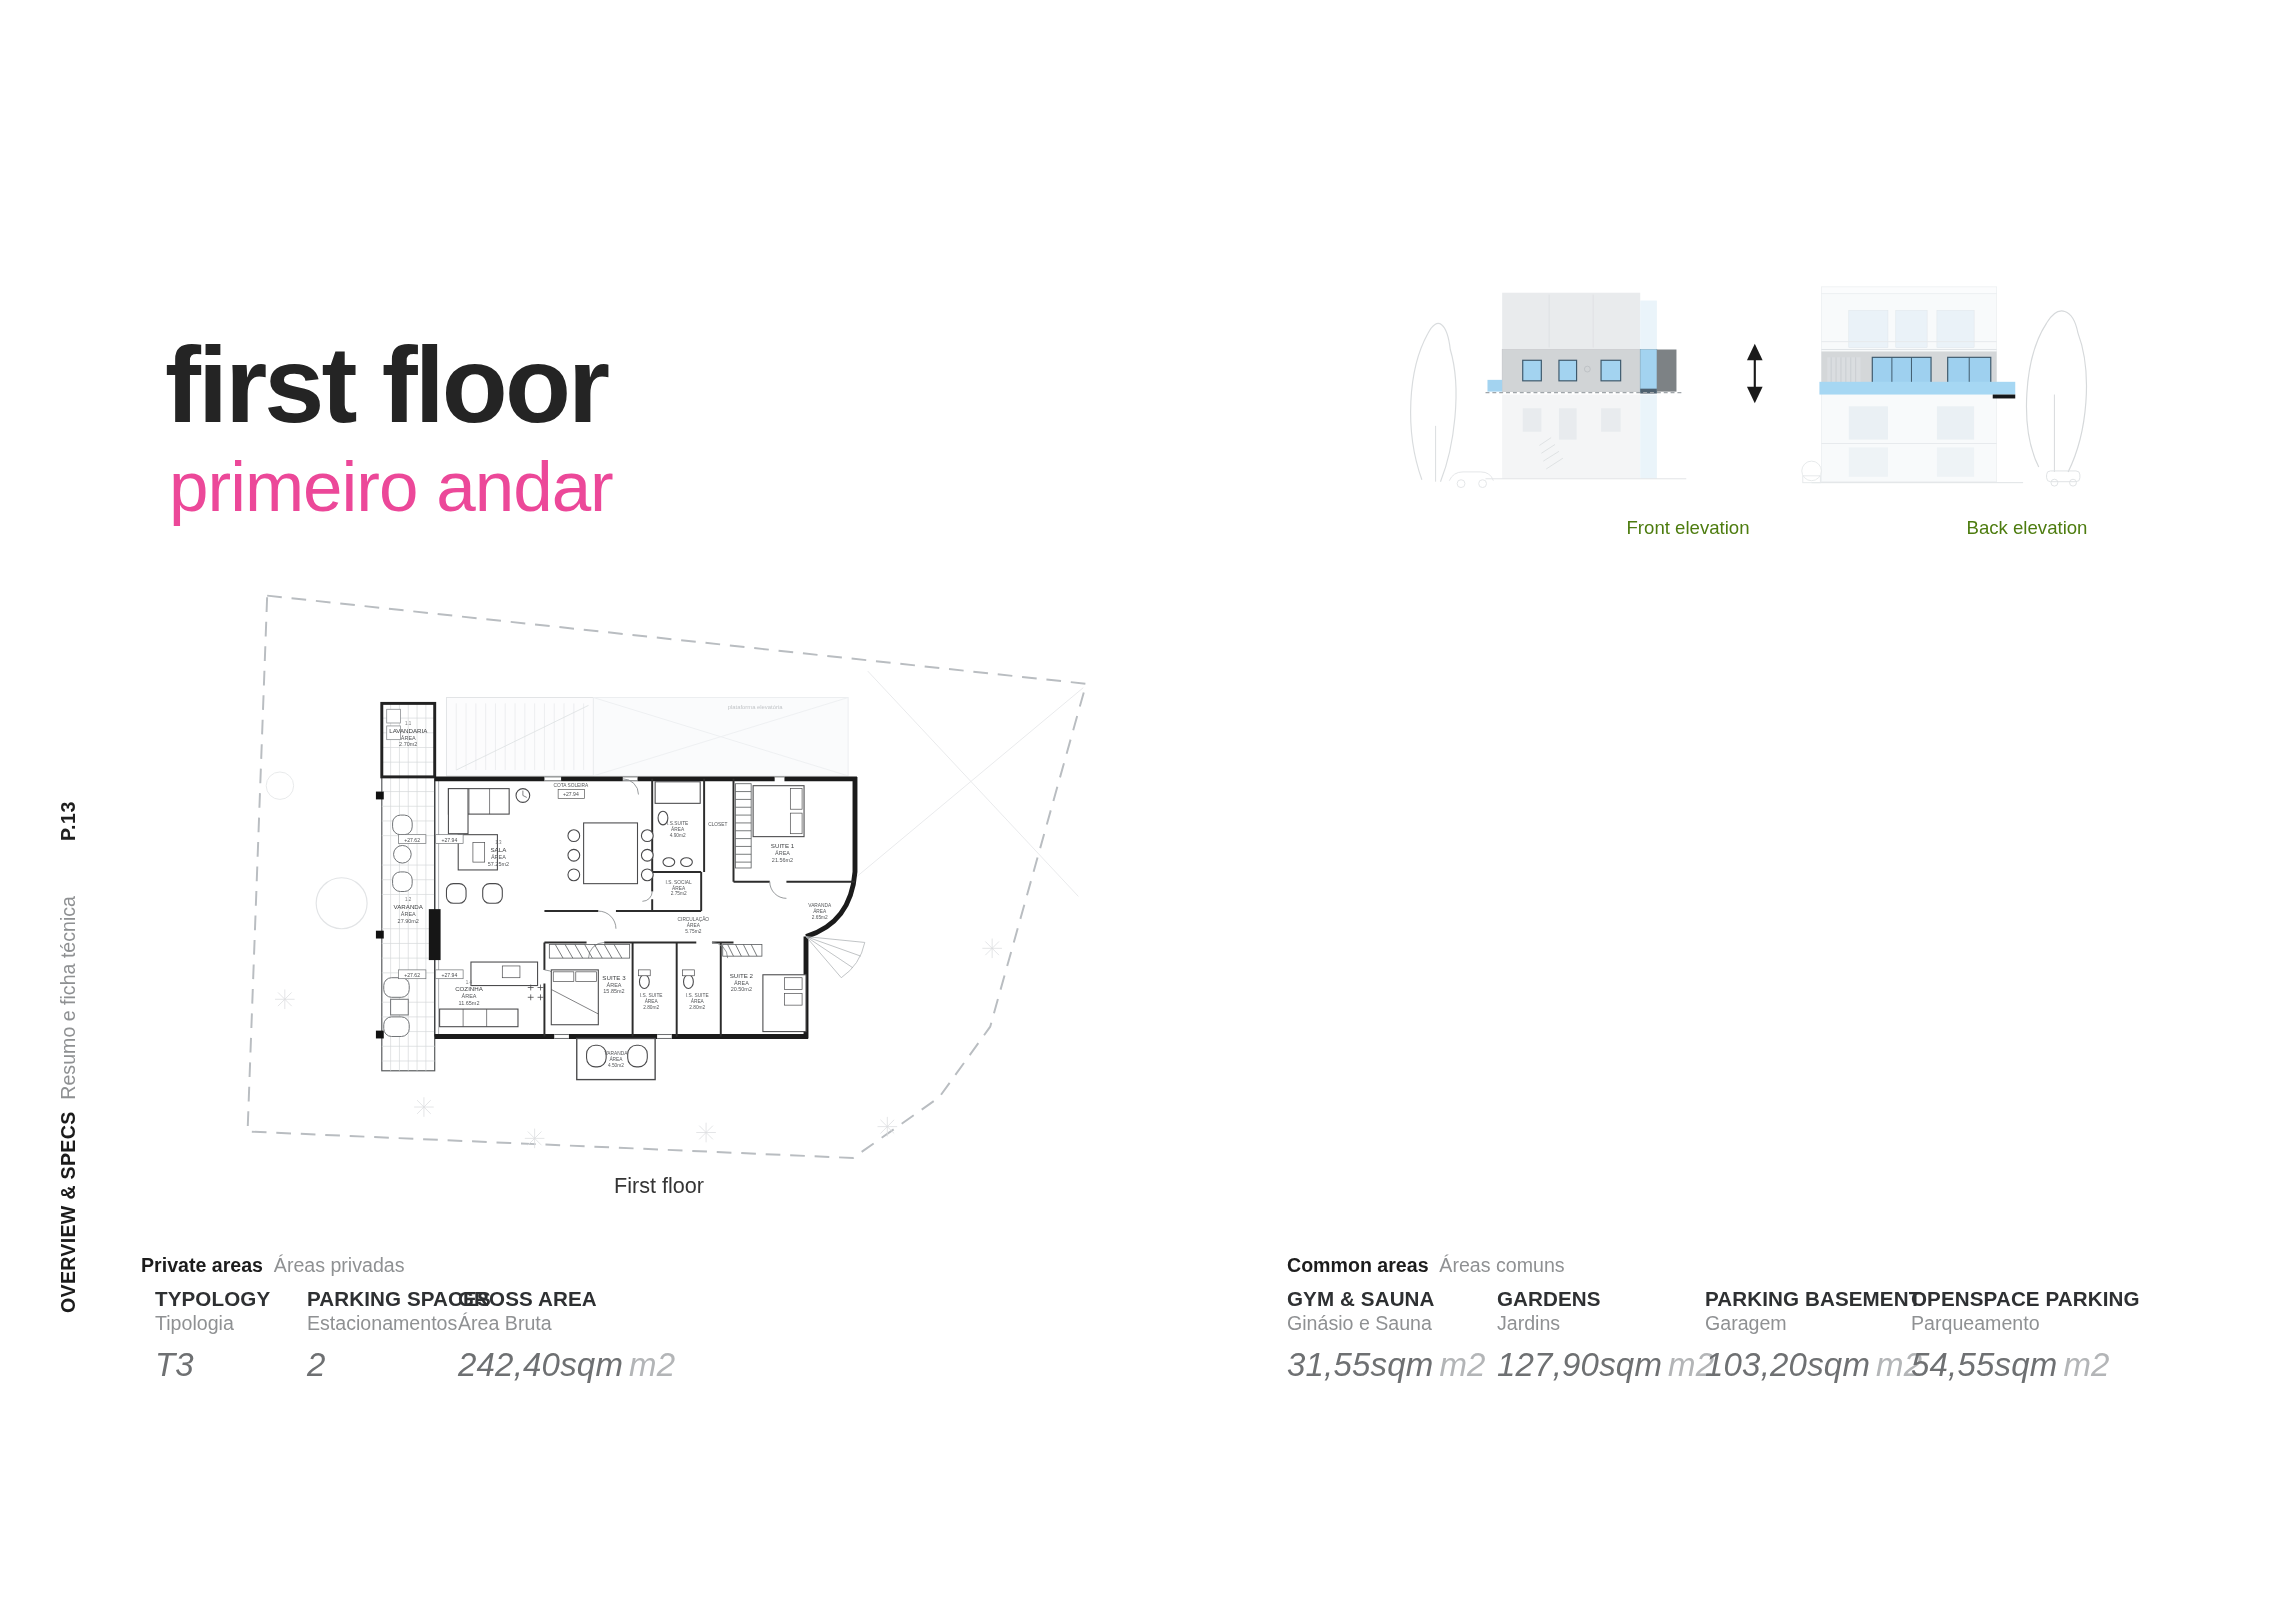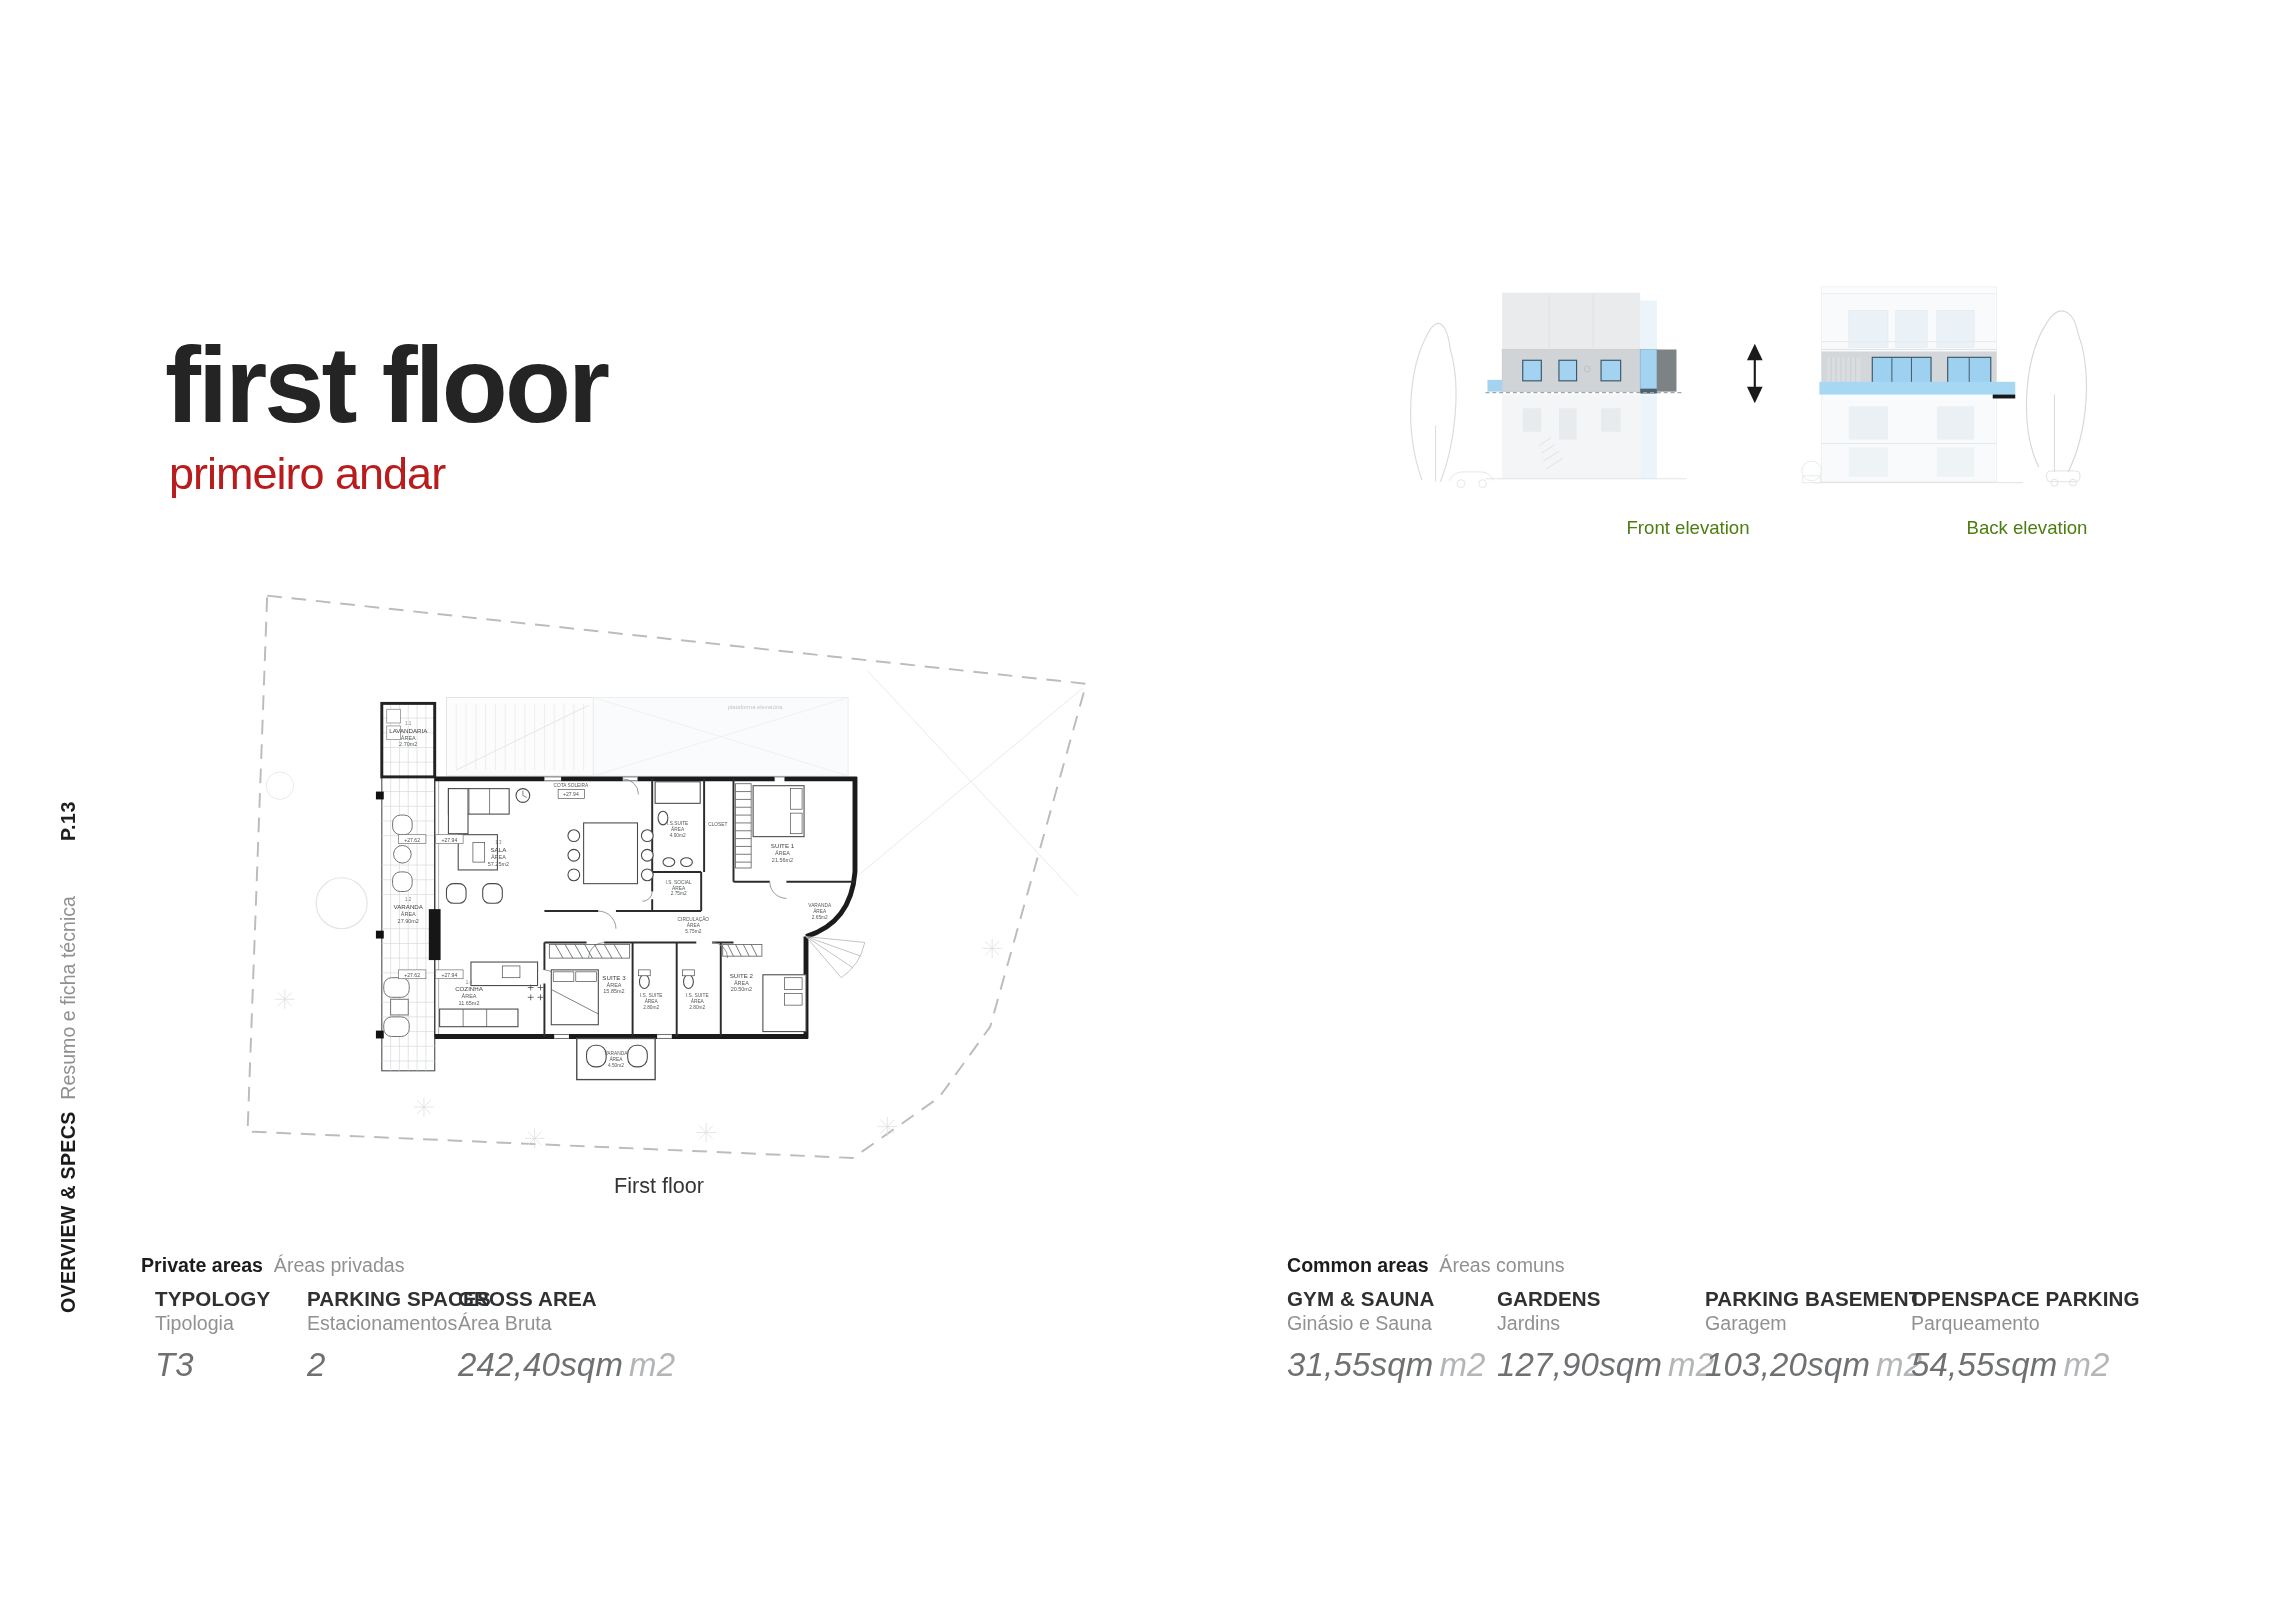--- a/index.html
+++ b/index.html
@@ -9,22 +9,22 @@
 
   
   .vrot{position:absolute;transform:rotate(-90deg);transform-origin:0 0;white-space:nowrap;}
   .pnum{font-size:19.6px;font-weight:bold;color:#1f1f1f;letter-spacing:0.5px;}
   .rail-bold{font-size:19.6px;font-weight:bold;color:#1b1b1b;letter-spacing:0.3px;}
   .rail-gray{font-size:19.6px;color:#8e9092;margin-left:11.8px;}
 
   
   .title-main{position:absolute;left:165px;top:331px;font-size:108px;line-height:1.0;
               font-weight:bold;letter-spacing:-2.9px;color:#242424;}
-  .title-sub{position:absolute;left:169px;top:451px;font-size:45px;line-height:1.0;
-             color:#b91c1c;letter-spacing:-1px;}
+  .title-sub{position:absolute;left:169px;top:451px;font-size:71px;line-height:1.0;
+             color:#ec4899;letter-spacing:-1px;}
 
   
   .cap{position:absolute;font-size:18.6px;color:#4d7c0f;}
   .cap-center{width:216px;text-align:center;}
 
   
   .sec-head{position:absolute;font-size:19.6px;white-space:nowrap;}
   .sec-head .b{font-weight:bold;color:#1c1c1c;}
   .sec-head .g{color:#8f9193;margin-left:10.8px;}
   .spec-col{position:absolute;top:1287px;white-space:nowrap;}

